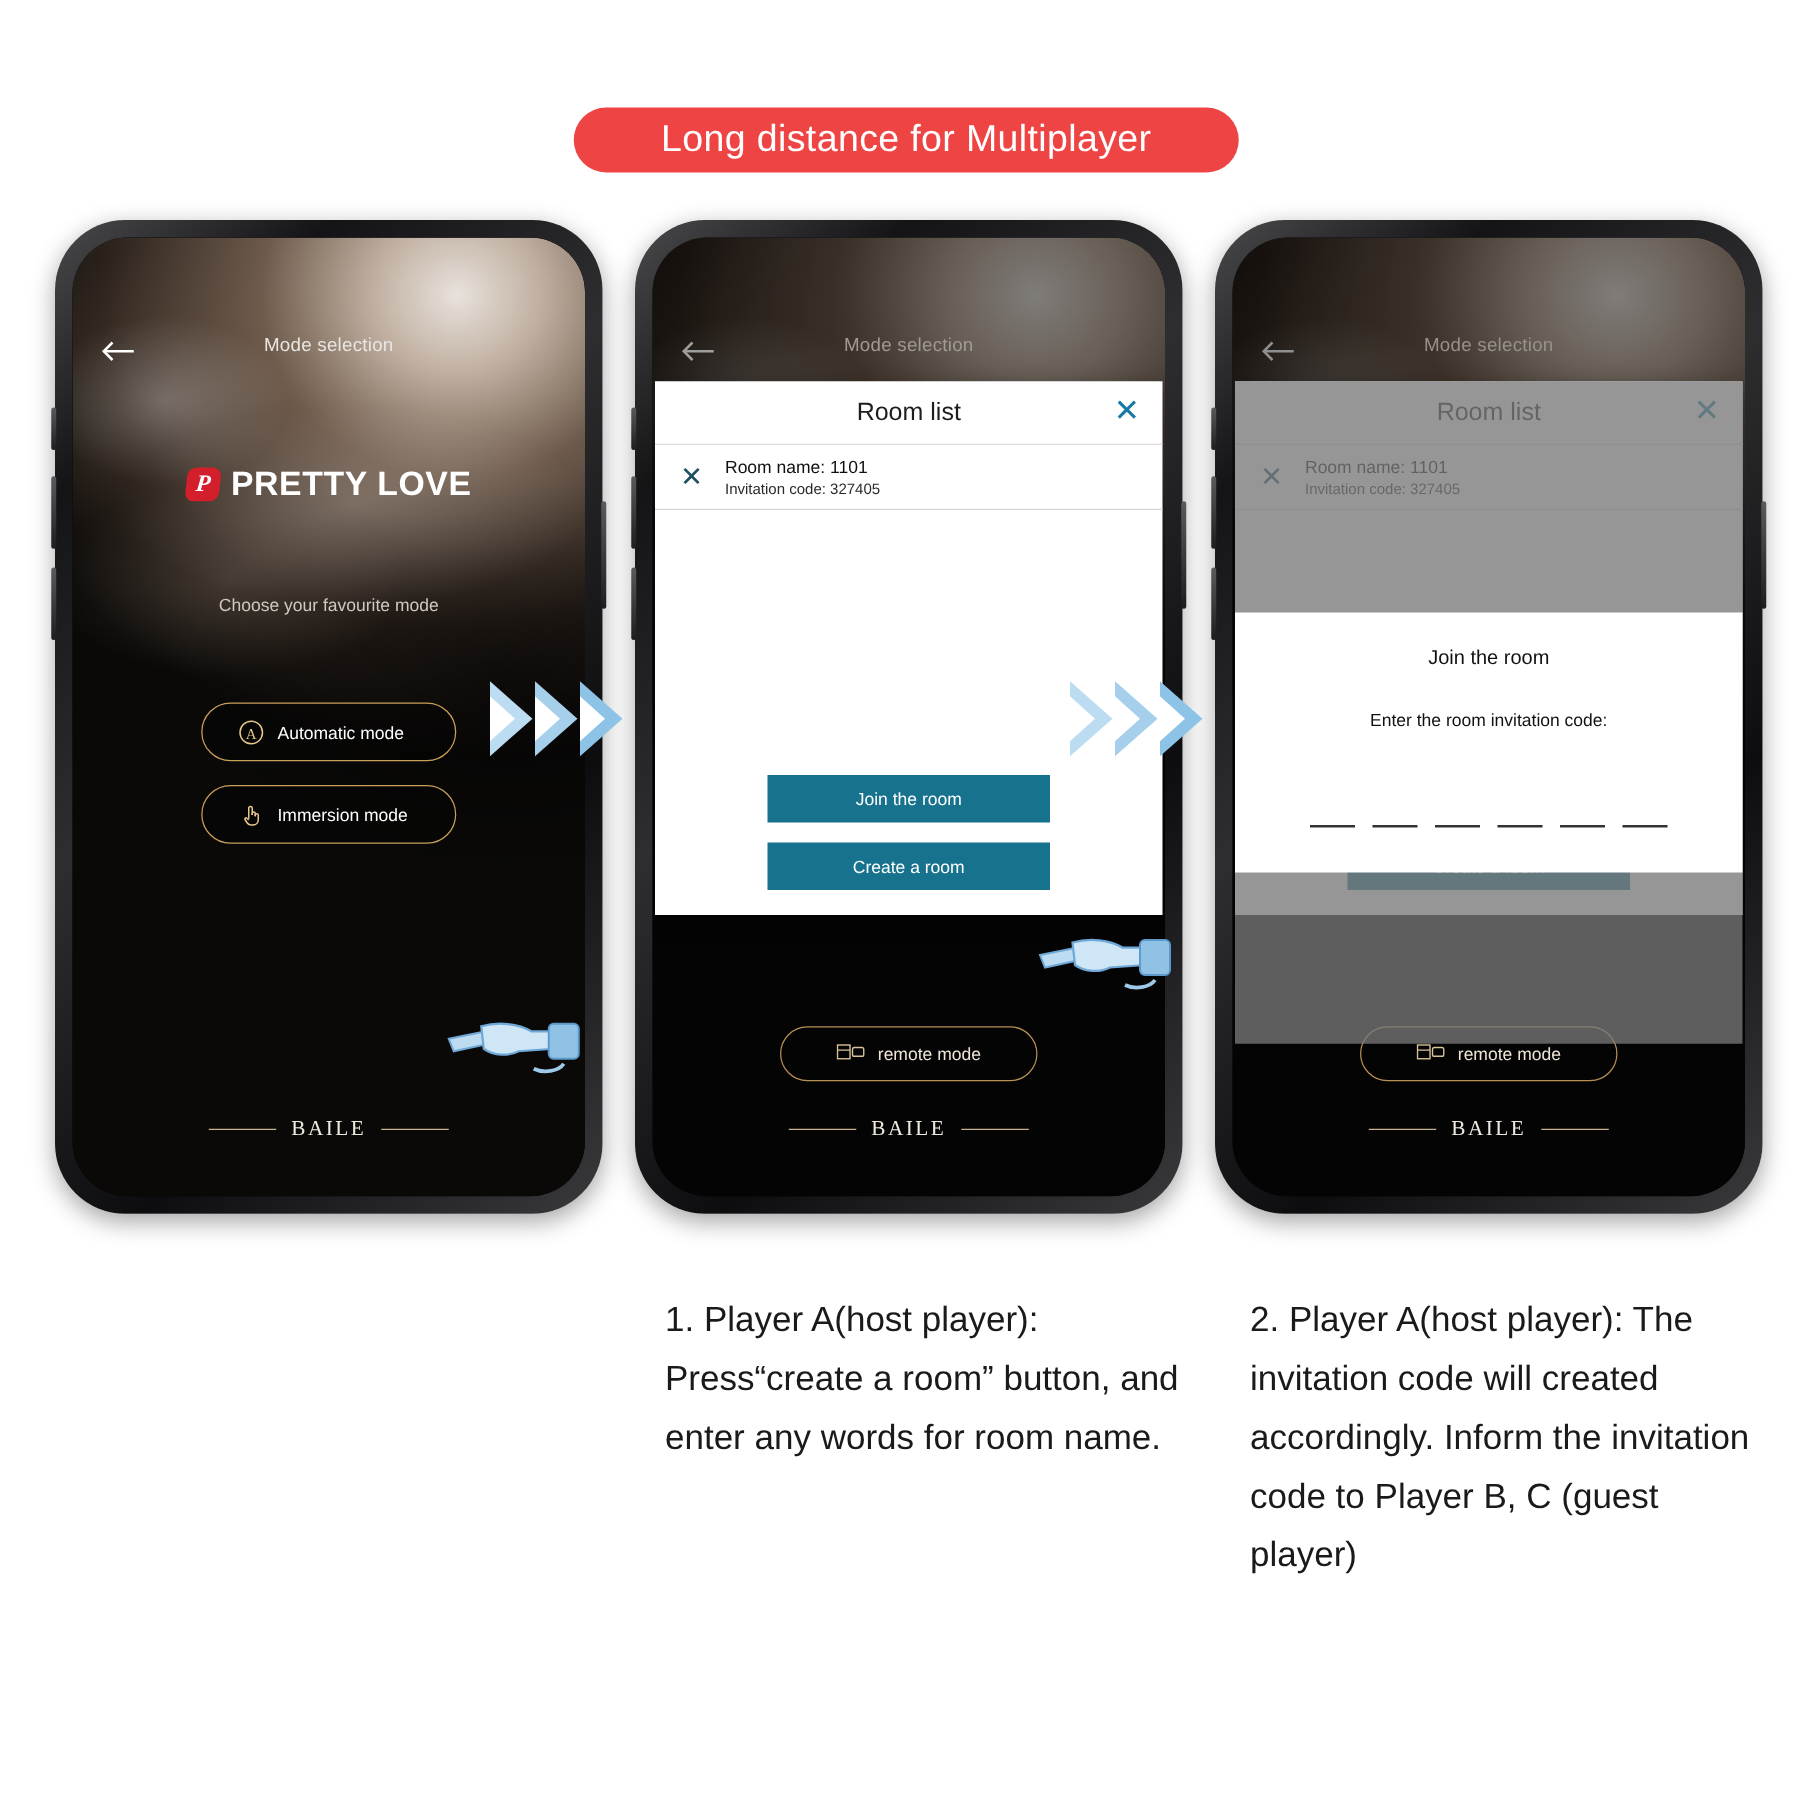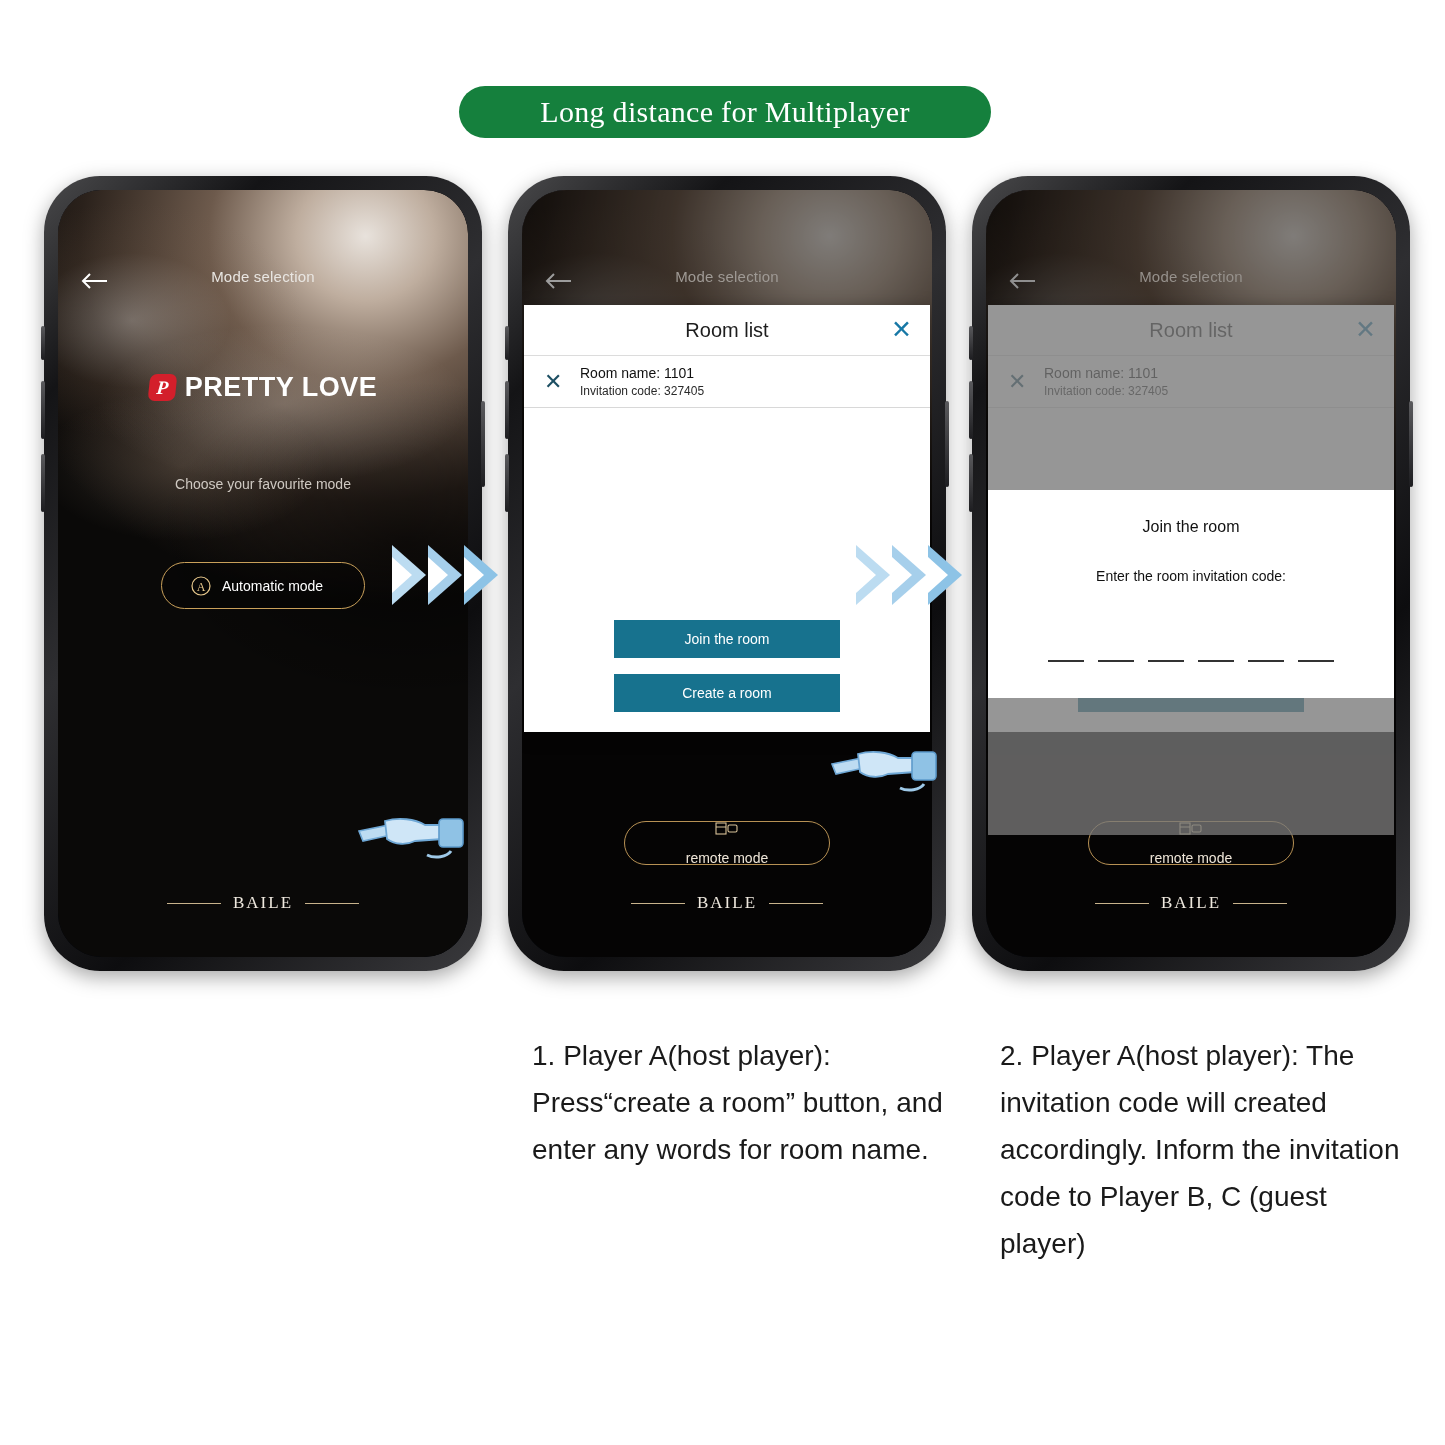--- a/index.html
+++ b/index.html
@@ -16,26 +16,26 @@
   }
 
   
   .title-pill {
     position: absolute;
     left: 459px;
     top: 86px;
     width: 532px;
     height: 52px;
     border-radius: 26px;
-    background: #15803d;
+    background: #ef4444;
     color: #ffffff;
     display: flex;
     align-items: center;
     justify-content: center;
-    font-family: Liberation Serif, serif;
+    font-family: Liberation Sans, sans-serif;
     font-size: 30px;
     letter-spacing: .3px;
   }
 
   
   .phone {
     position: absolute;
     width: 438px;
     height: 795px;
     border-radius: 56px;
@@ -220,21 +220,20 @@
     height: 42px;
     border: 1px solid #b79154;
     border-radius: 22px;
     display: flex;
     align-items: center;
     justify-content: center;
     gap: 9px;
     color: #efe6d8;
     font-size: 14px;
     z-index: 4;
-    flex-direction: column;
   }
 
   
   .dialog {
     position: absolute;
     left: 2px;
     right: 2px;
     top: 115px;
     background: #ffffff;
     z-index: 8;
@@ -424,20 +423,30 @@
 
       <div class="mode-list">
         <div class="mode-btn">
           <span class="mi">
             <svg viewBox="0 0 22 22" width="22" height="22">
                 <circle cx="11" cy="11" r="9" fill="none" stroke="#e7c88c" stroke-width="1.2"></circle>
                 <text x="11" y="16" font-size="12" text-anchor="middle" fill="#e7c88c" font-family="Liberation Serif, serif">A</text>
               </svg>
           </span>
           <span>Automatic mode</span>
+        </div>
+        <div class="mode-btn">
+          <span class="mi">
+            <svg viewBox="0 0 22 22" width="22" height="22">
+                <path d="M9 14V5.5a1.4 1.4 0 0 1 2.8 0V11" fill="none" stroke="#e7c88c" stroke-width="1.2"></path>
+                <path d="M11.8 11v-1.2a1.2 1.2 0 0 1 2.4 0V12" fill="none" stroke="#e7c88c" stroke-width="1.2"></path>
+                <path d="M14.2 12v-.8a1.2 1.2 0 0 1 2.4 0v3.6c0 2.4-1.8 4.2-4.2 4.2h-1.6c-1.6 0-2.6-.8-3.3-2L6 14.6c-.5-.9.8-1.9 1.6-1l1.4 1.4" fill="none" stroke="#e7c88c" stroke-width="1.2"></path>
+              </svg>
+          </span>
+          <span>Immersion mode</span>
         </div>
       </div>
 
       <div class="baile">
         <span class="ln"></span>
         <span>BAILE</span>
         <span class="ln"></span>
       </div>
     </div>
   </div>

